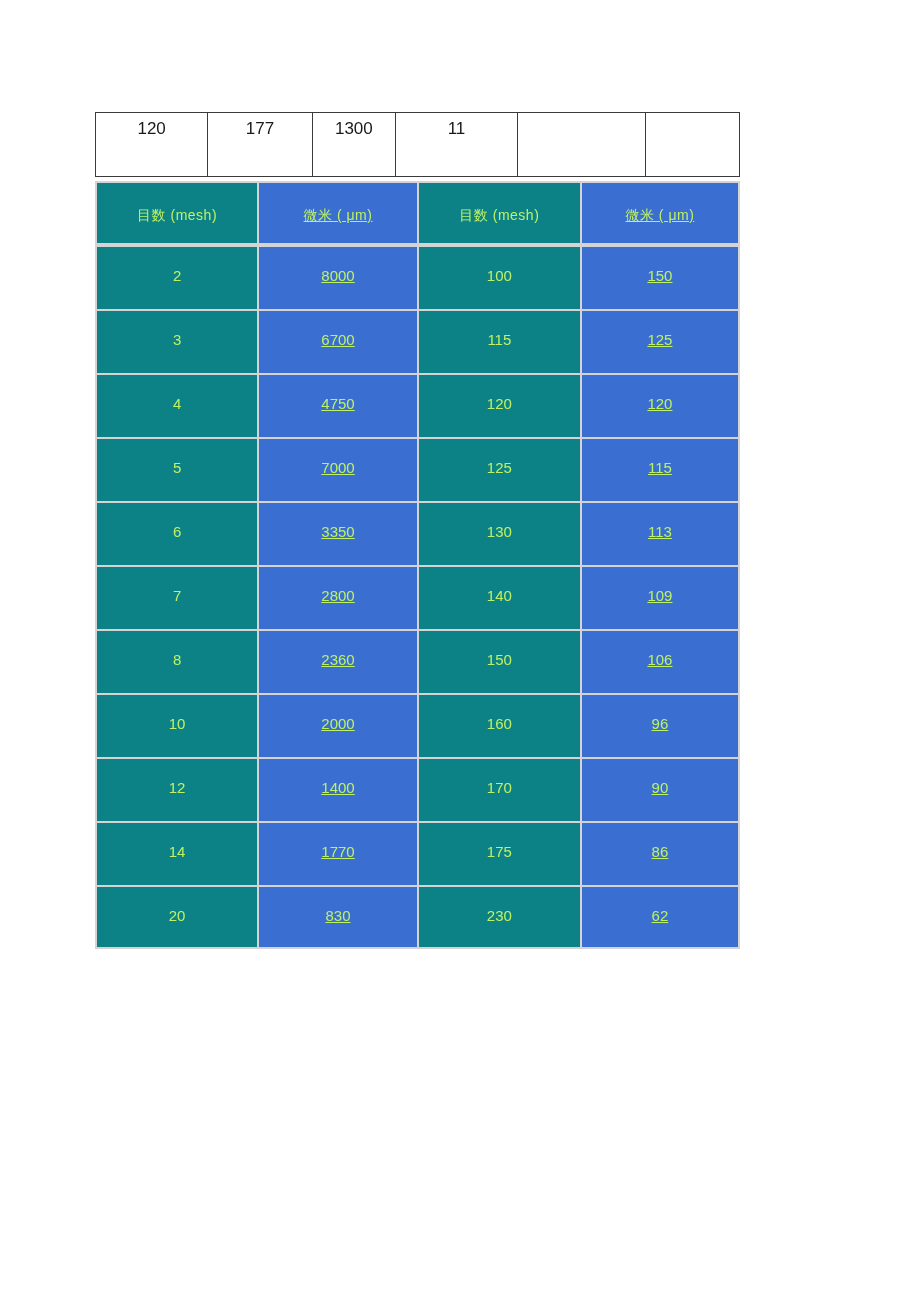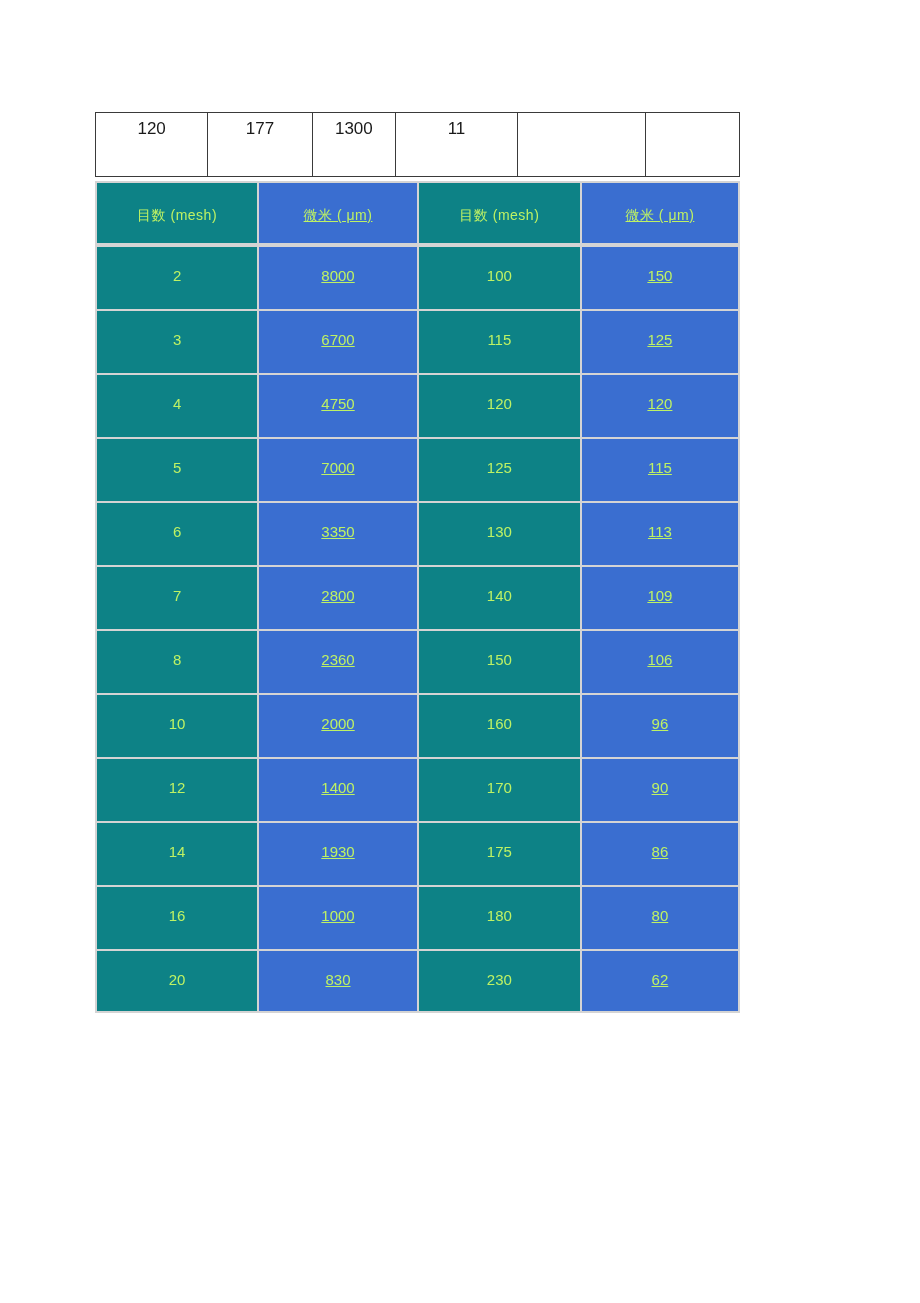--- a/index.html
+++ b/index.html
@@ -162,29 +162,23 @@
           <td class="c-blue">96</td>
         </tr>
         <tr>
           <td class="c-teal">12</td>
           <td class="c-blue">1400</td>
           <td class="c-teal">170</td>
           <td class="c-blue">90</td>
         </tr>
         <tr>
           <td class="c-teal">14</td>
-          <td class="c-blue">1930</td>
+          <td class="c-blue">1770</td>
           <td class="c-teal">175</td>
           <td class="c-blue">86</td>
-        </tr>
-        <tr>
-          <td class="c-teal">16</td>
-          <td class="c-blue">1000</td>
-          <td class="c-teal">180</td>
-          <td class="c-blue">80</td>
         </tr>
         <tr>
           <td class="c-teal">20</td>
           <td class="c-blue">830</td>
           <td class="c-teal">230</td>
           <td class="c-blue">62</td>
         </tr>
       </tbody>
   </table>
 

